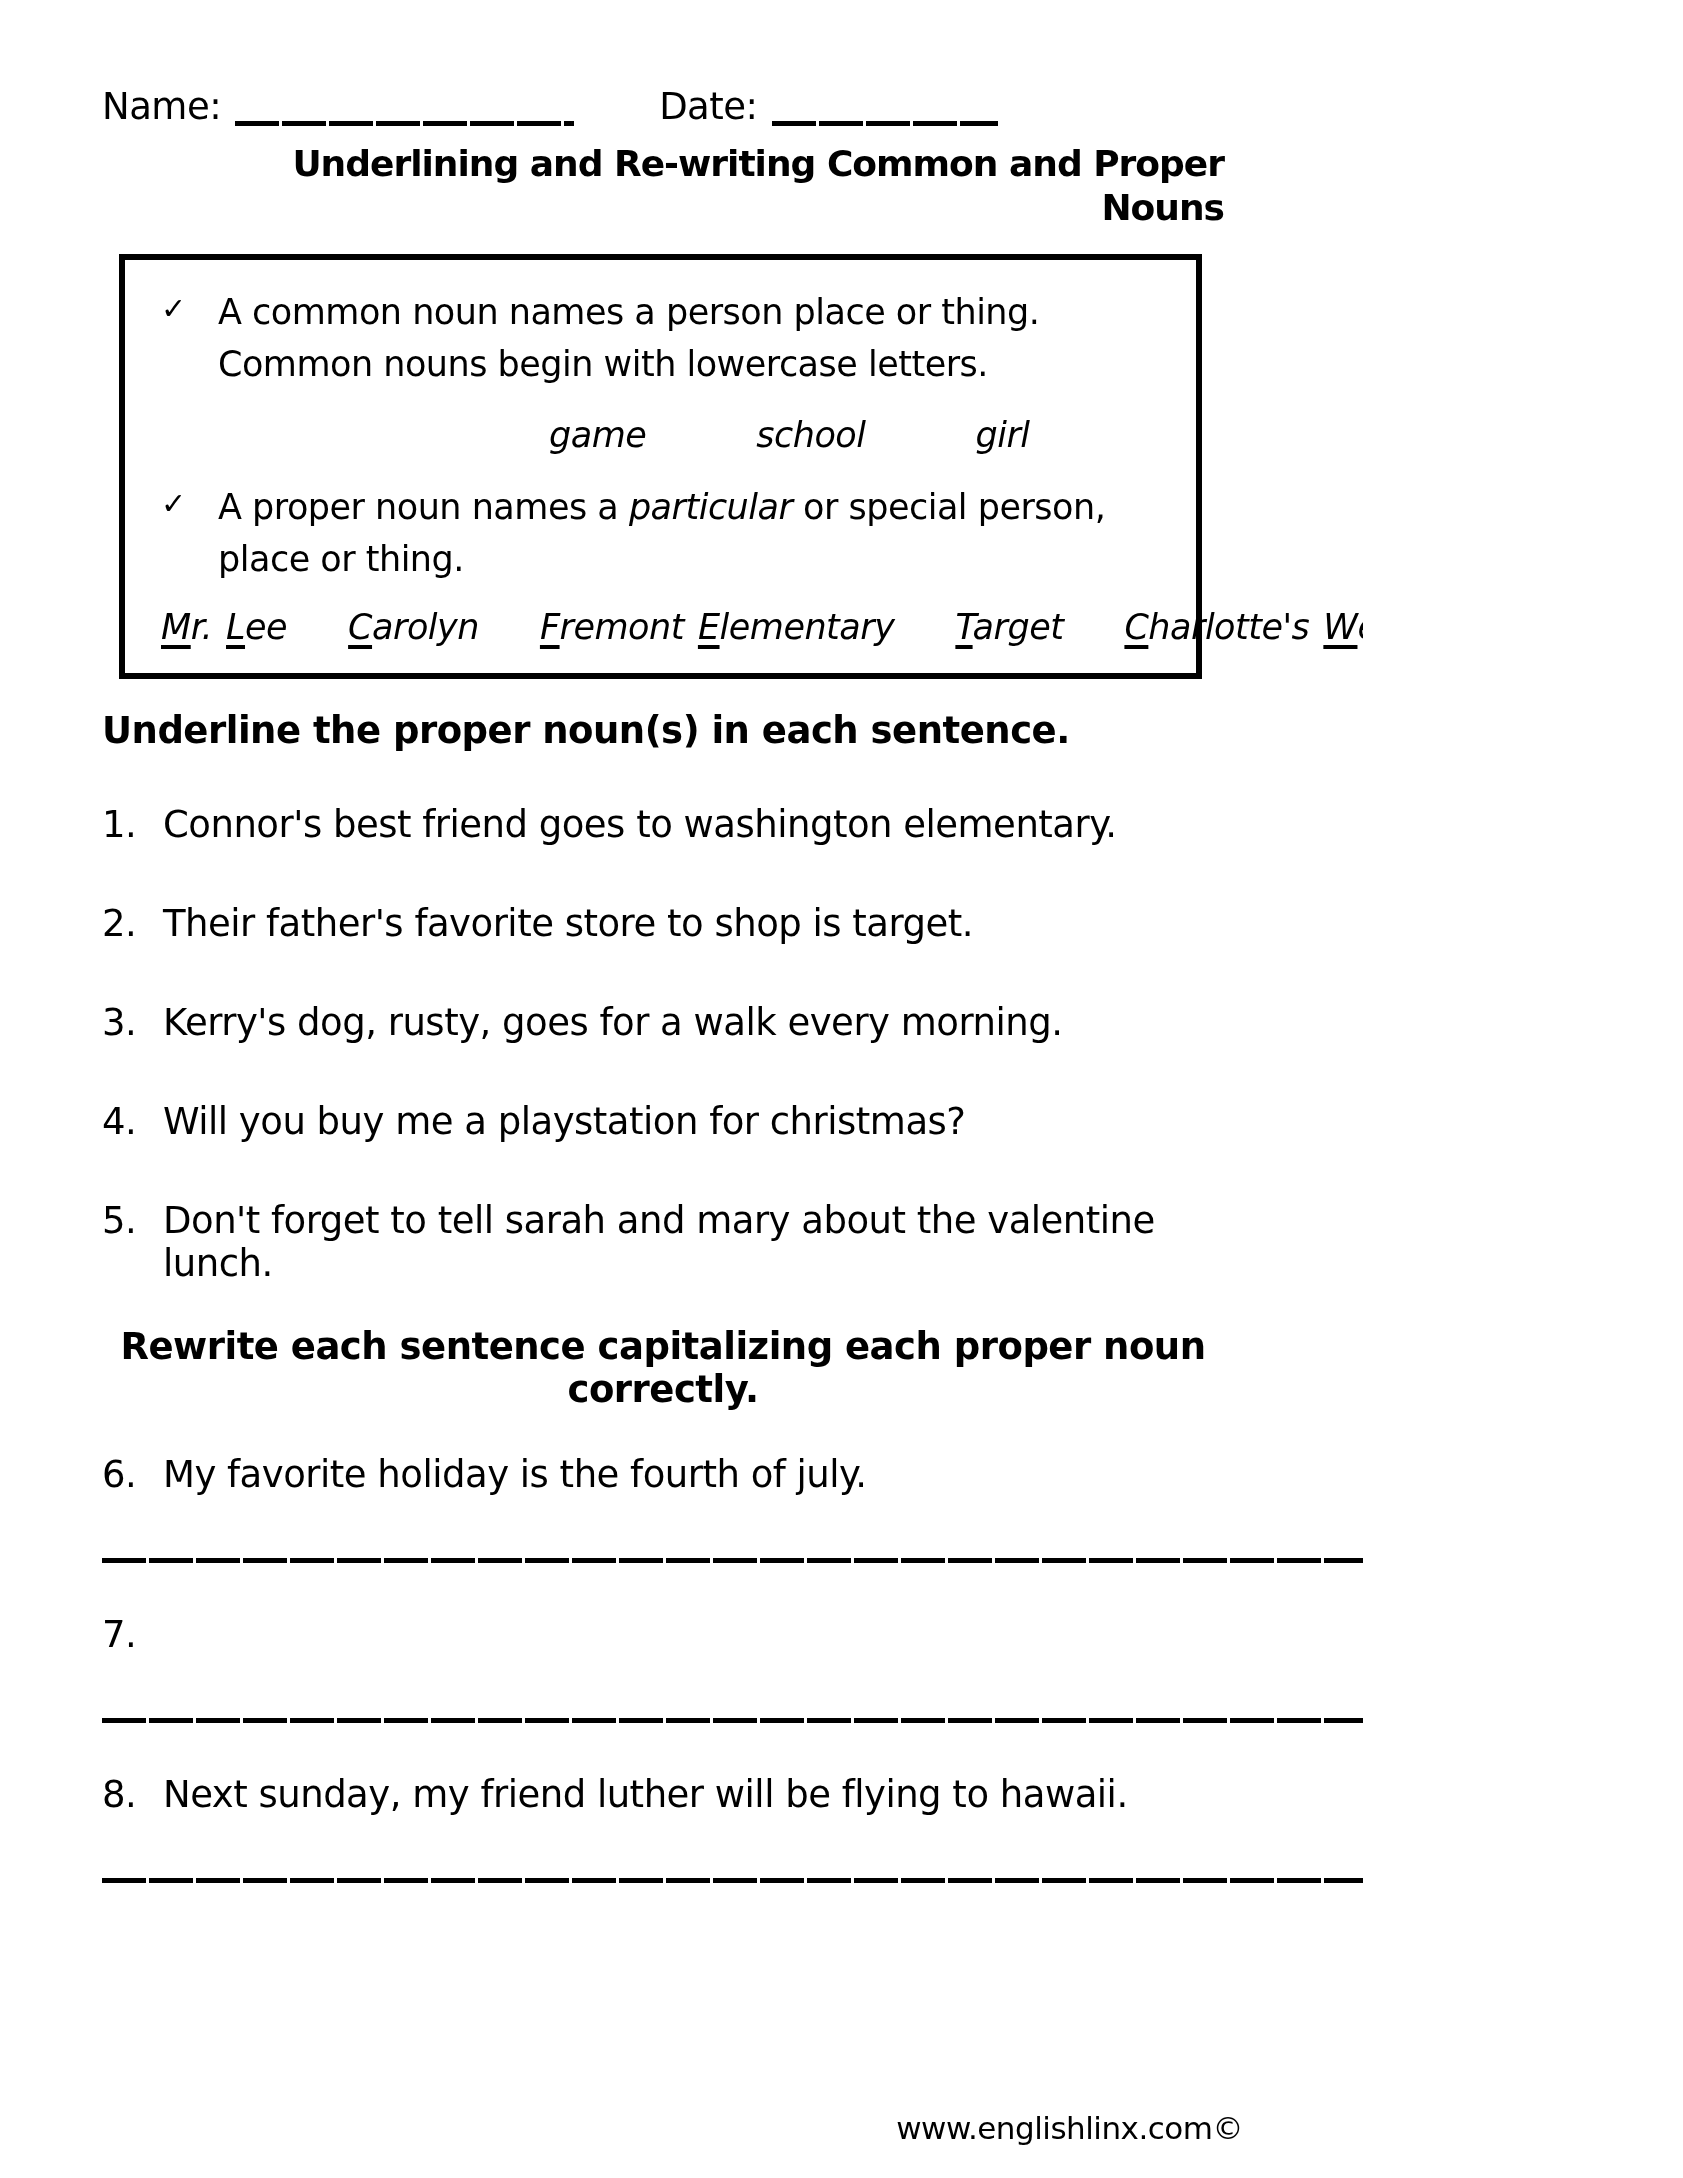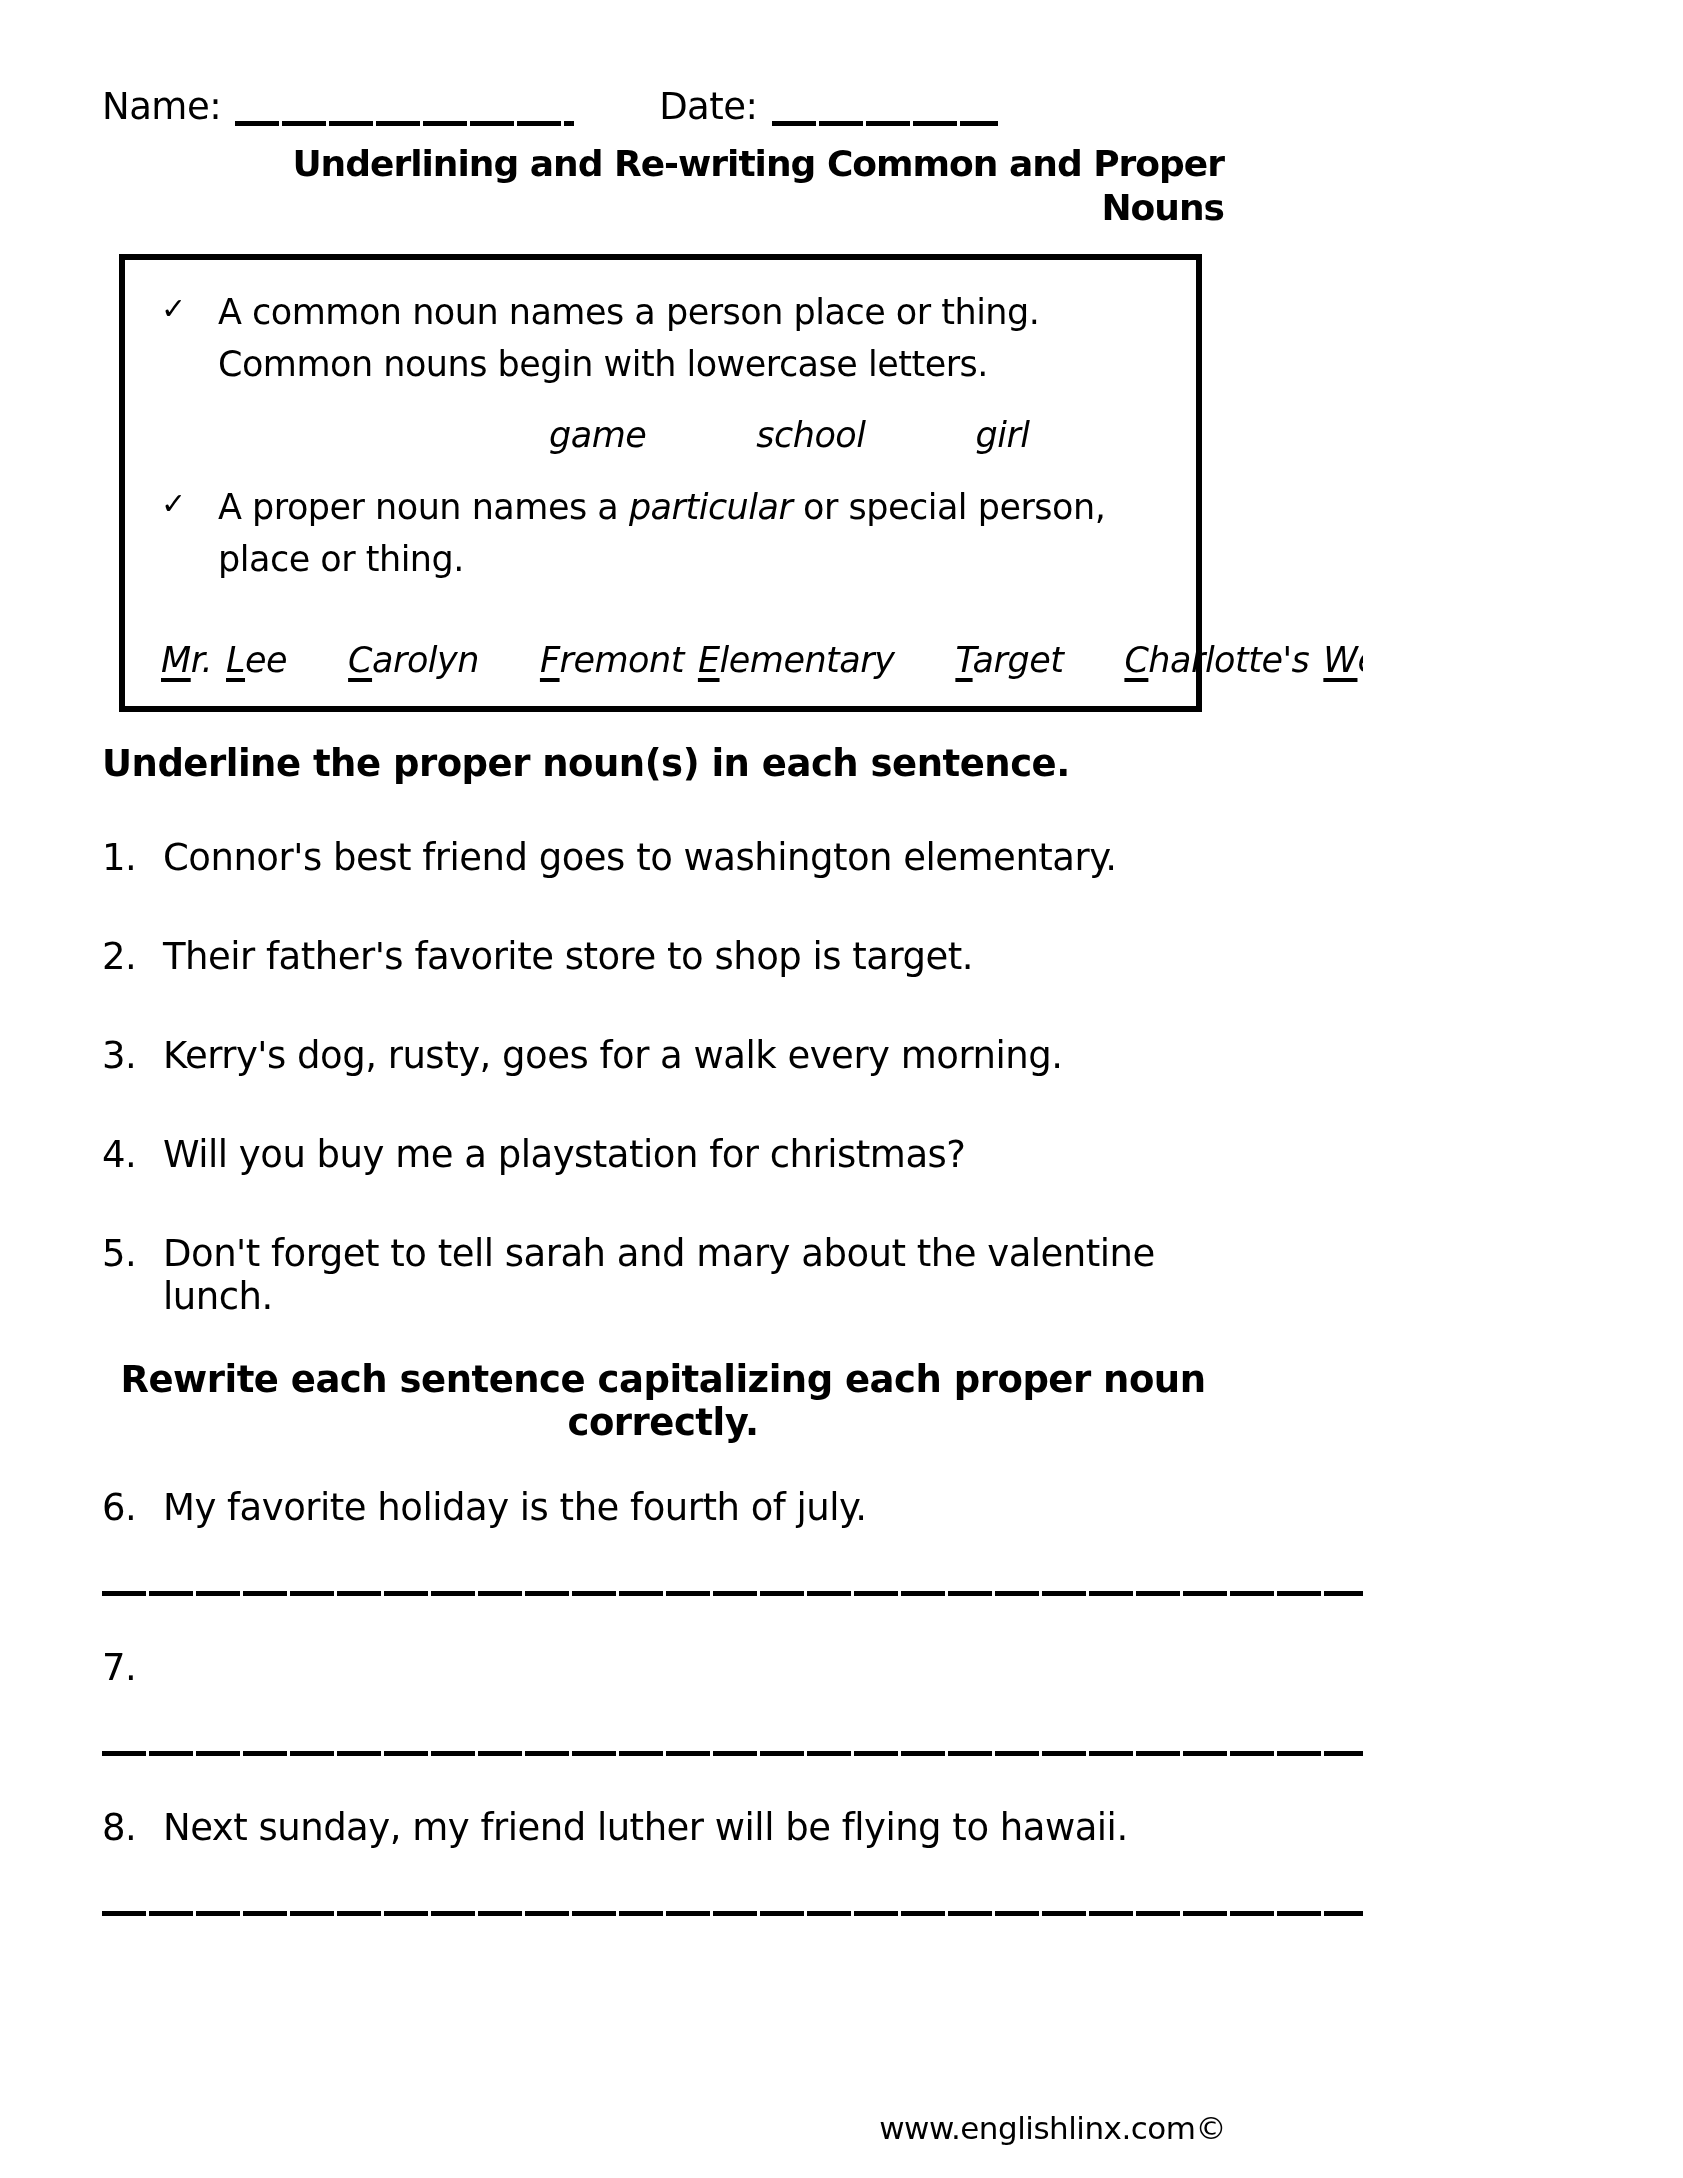--- a/index.html
+++ b/index.html
@@ -66,21 +66,21 @@
     display: flex;
     font-style: italic;
     padding-left: 388px;
     gap: 110px;
     margin: 24px 0 26px 0;
   }
   .pn-row {
     display: flex;
     font-style: italic;
     gap: 61px;
-    margin-top: 54px;
+    margin-top: 21px;
   }
   .pn-group { display: flex; gap: 14px; }
   .pn-word { display: inline-block; }
   .pn-word::first-letter {
     text-decoration: underline;
     text-decoration-thickness: 4px;
     text-underline-offset: 6px;
   }
 
   
@@ -107,21 +107,21 @@
     margin-top: 61px;
     background-image: repeating-linear-gradient(to right, #000 0, #000 44px, rgba(0,0,0,0) 44px, rgba(0,0,0,0) 47px);
     background-size: 100% 5px;
     background-repeat: no-repeat;
     background-position: 0 100%;
   }
 
   
   .footer-credit {
     position: absolute;
-    right: 137px;
+    right: 120px;
     bottom: 32px;
     font-size: 31px;
     letter-spacing: -0.5px;
   }
 </style>
 </head>
 <body>
 
 <div class="page">
 

